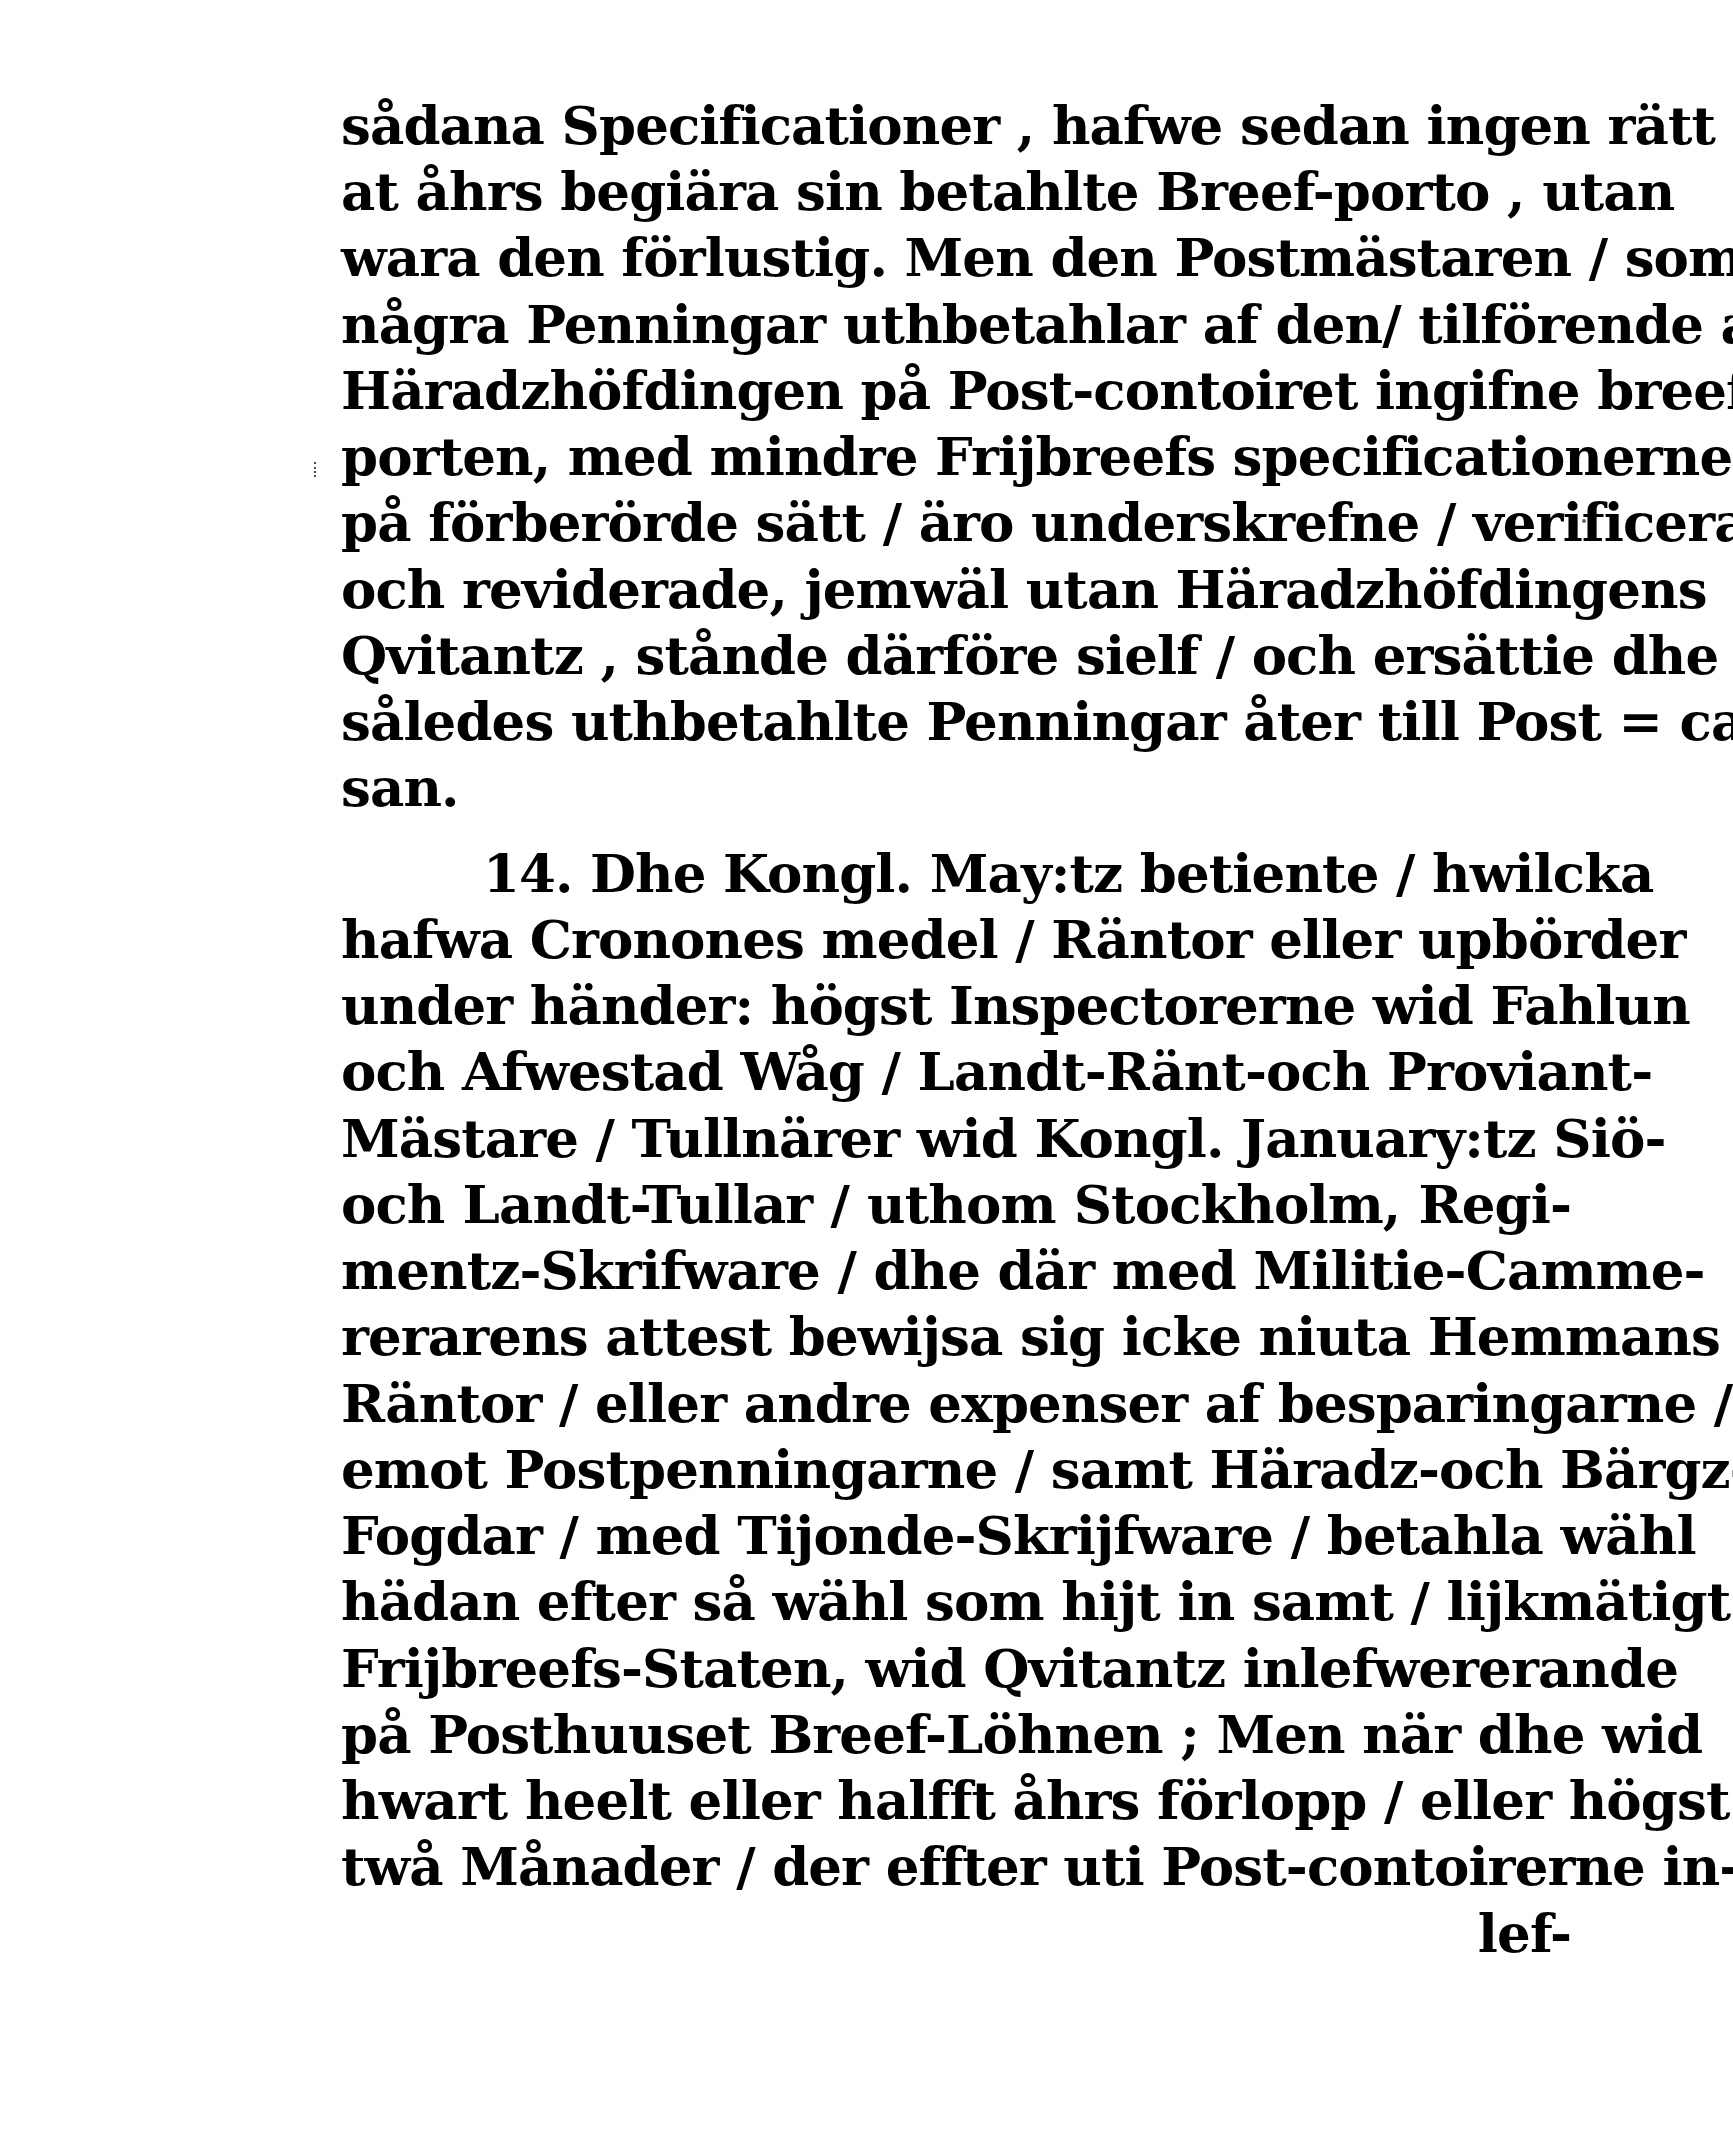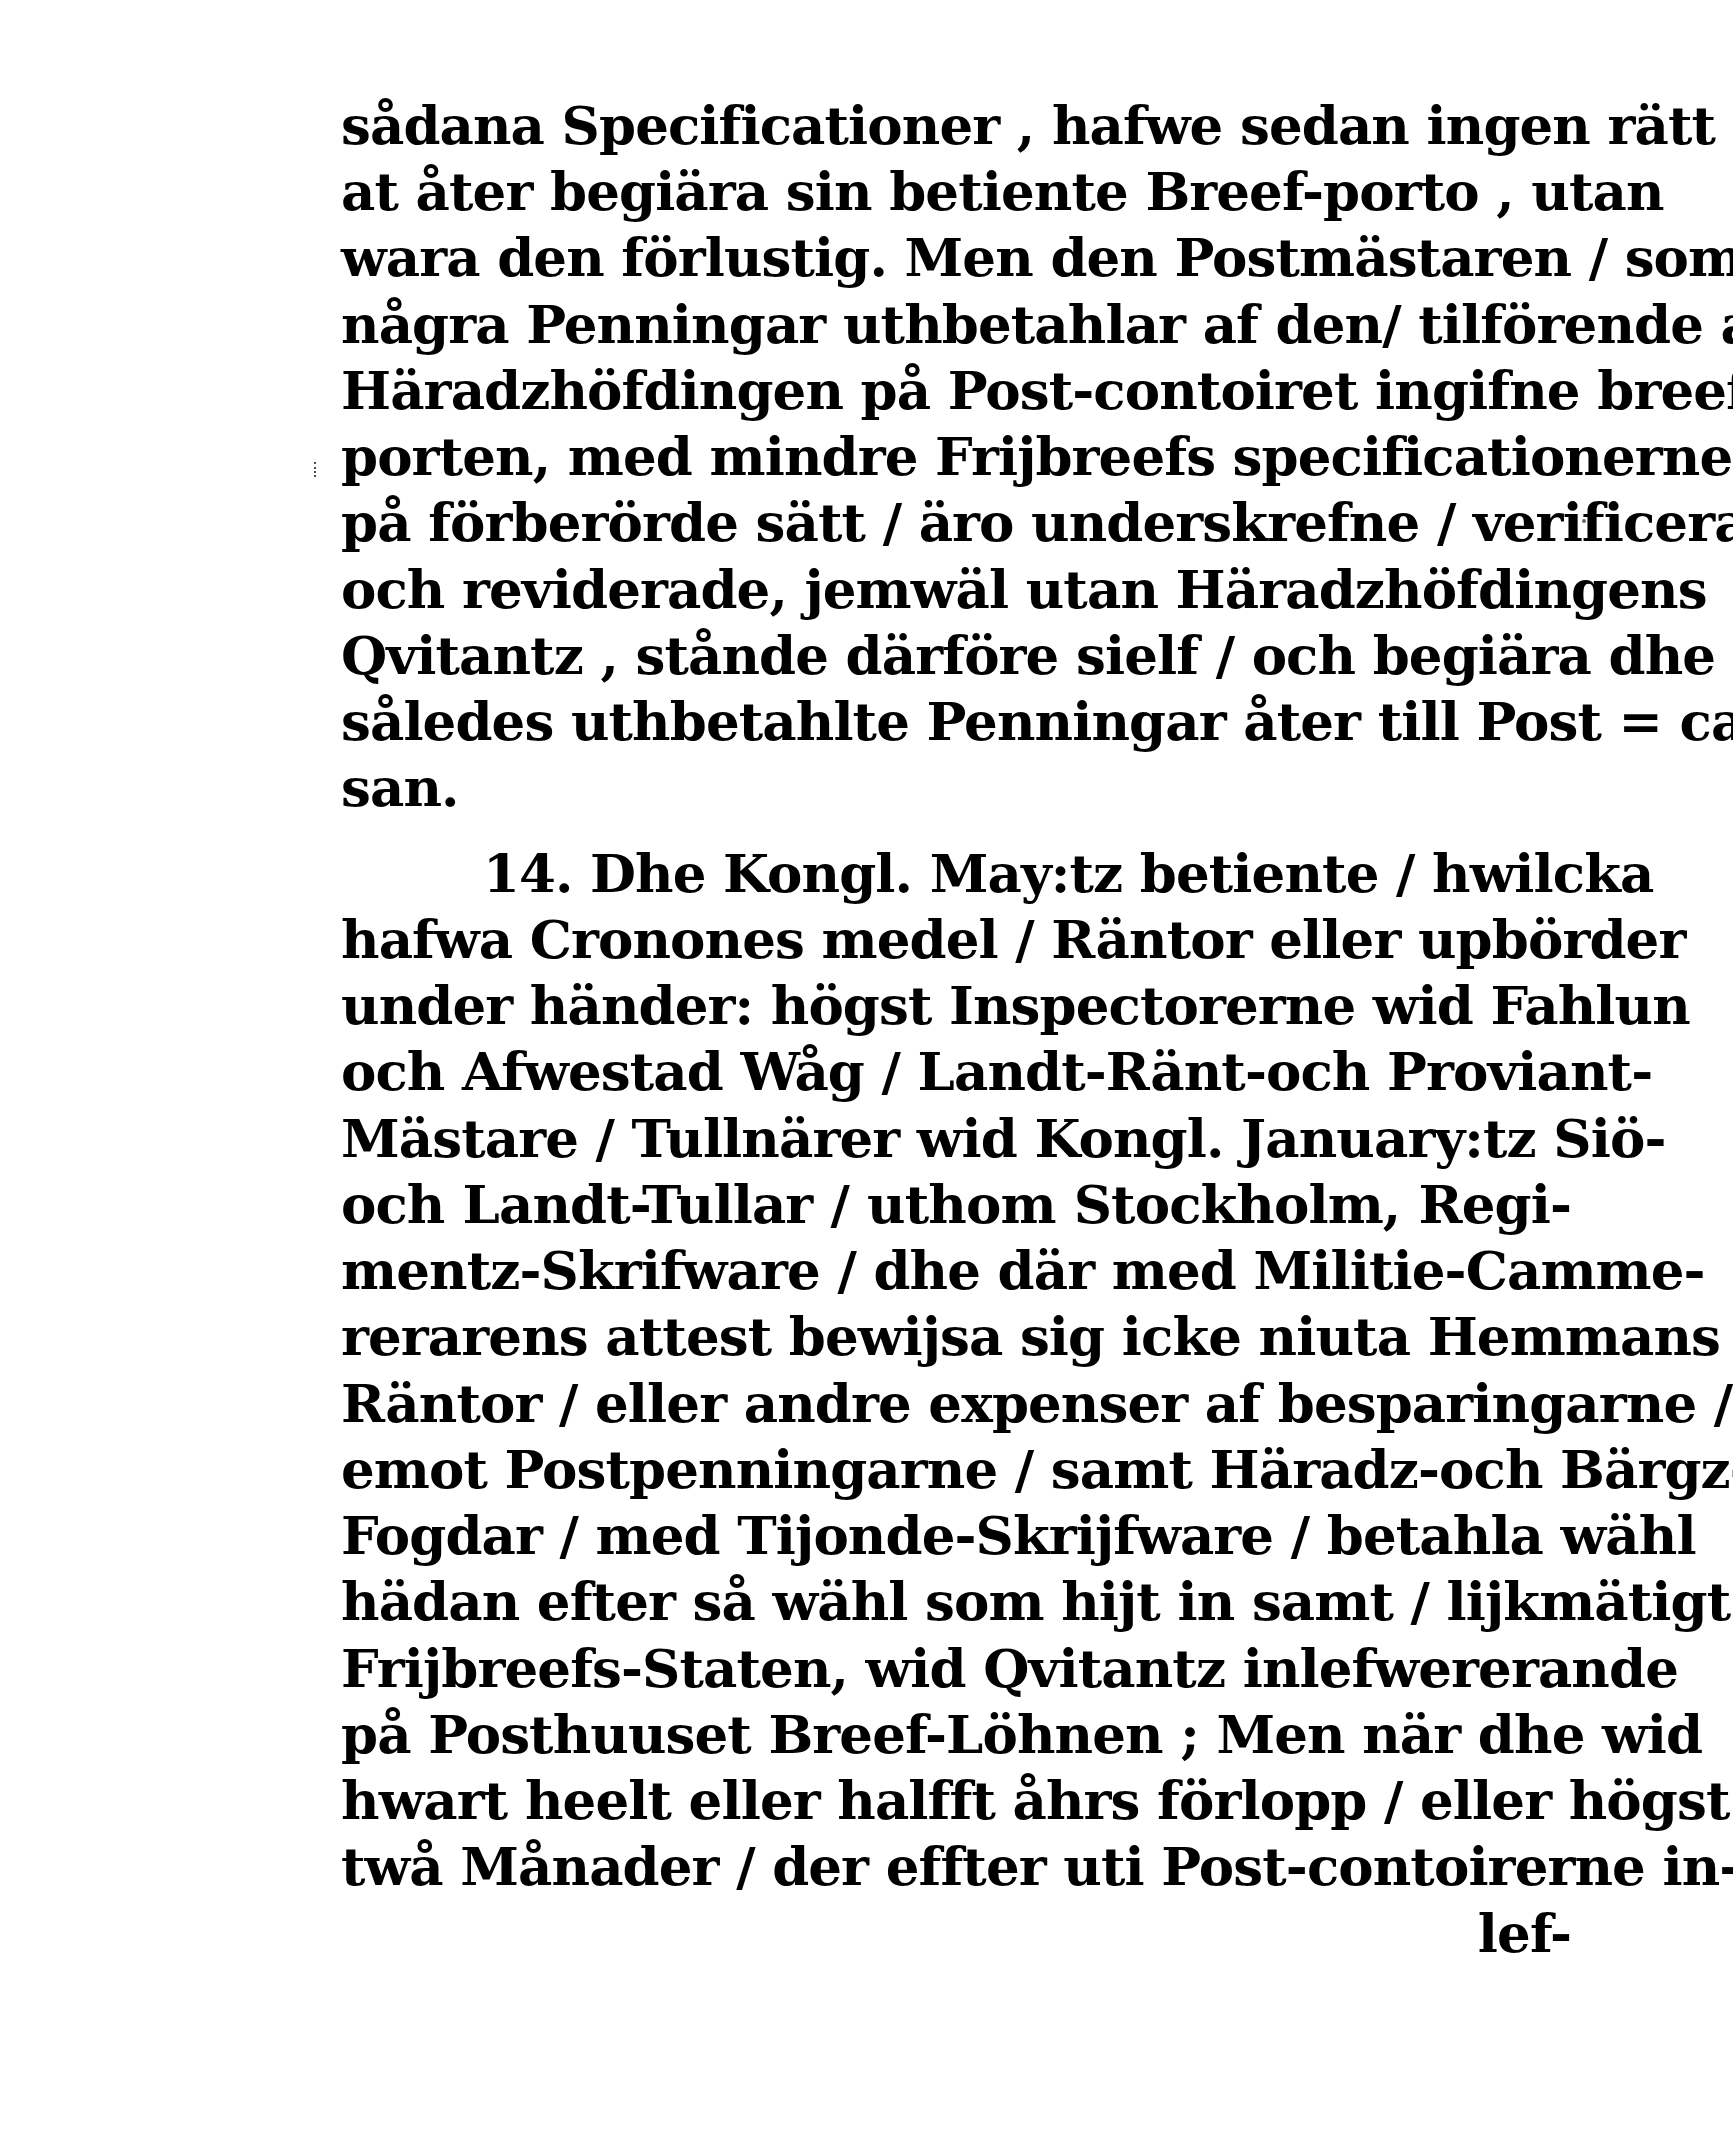--- a/index.html
+++ b/index.html
@@ -72,28 +72,28 @@
   </style>
 </head>
 <body>
 
 <div class="page">
   <div class="margin-mark"></div>
   <div class="stray-dot"></div>
 
   <div class="text-block">
     <div class="line justify" style="top:0px">sådana Specificationer , hafwe sedan ingen rätt</div>
-    <div class="line justify" style="top:66px">at åter begiära sin betiente Breef-porto ,   utan</div>
+    <div class="line justify" style="top:66px">at åhrs begiära sin betahlte Breef-porto ,   utan</div>
     <div class="line justify" style="top:132px">wara den förlustig. Men den Postmästaren / som</div>
     <div class="line justify" style="top:199px">några Penningar uthbetahlar af den/ tilförende af</div>
     <div class="line justify" style="top:265px">Häradzhöfdingen på Post-contoiret ingifne breef-</div>
     <div class="line justify" style="top:331px">porten, med mindre Frijbreefs specificationerne,</div>
     <div class="line justify" style="top:397px">på förberörde sätt / äro underskrefne /  verificerade</div>
     <div class="line justify" style="top:464px">och reviderade,  jemwäl utan Häradzhöfdingens</div>
-    <div class="line justify" style="top:530px">Qvitantz ,  stånde därföre sielf /  och begiära dhe</div>
+    <div class="line justify" style="top:530px">Qvitantz ,  stånde därföre sielf /  och ersättie dhe</div>
     <div class="line justify" style="top:596px">således uthbetahlte Penningar åter till Post = cas-</div>
     <div class="line" style="top:662px">san.</div>
 
     <div class="line justify indent" style="top:748px">14. Dhe Kongl. May:tz betiente /  hwilcka</div>
     <div class="line justify" style="top:814px">hafwa Cronones medel /  Räntor eller upbörder</div>
     <div class="line justify" style="top:880px">under händer:  högst Inspectorerne wid Fahlun</div>
     <div class="line justify" style="top:946px">och Afwestad Wåg /  Landt-Ränt-och Proviant-</div>
     <div class="line justify" style="top:1013px">Mästare /  Tullnärer wid Kongl. January:tz Siö-</div>
     <div class="line justify" style="top:1079px">och Landt-Tullar /  uthom Stockholm,  Regi-</div>
     <div class="line justify" style="top:1145px">mentz-Skrifware / dhe där med Militie-Camme-</div>

